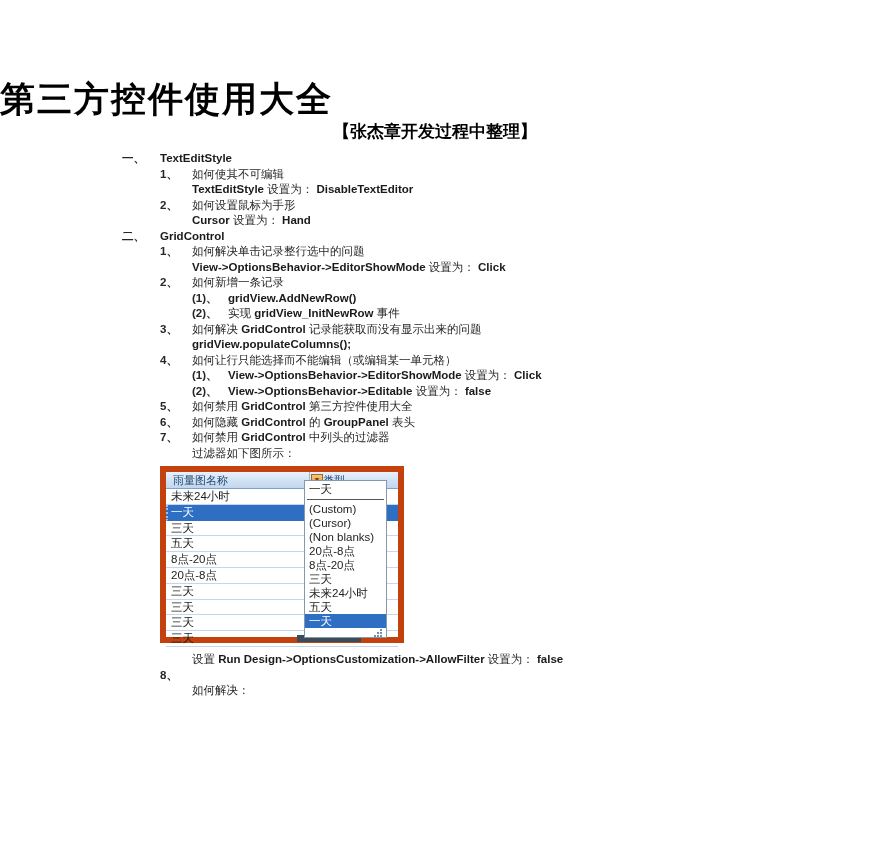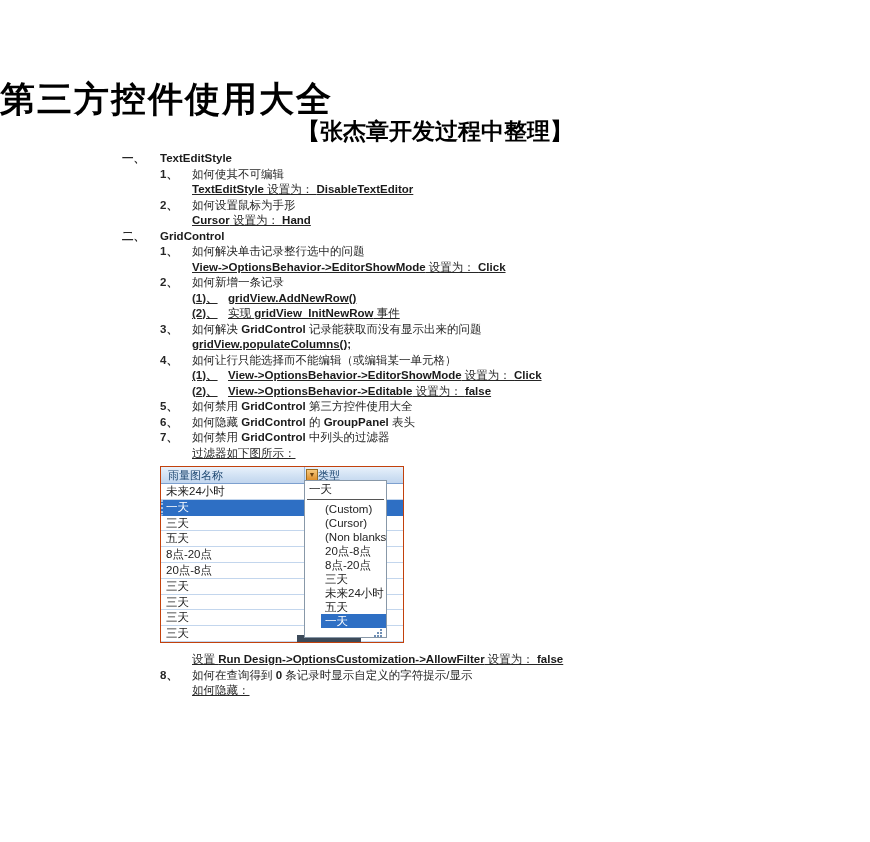--- a/index.html
+++ b/index.html
@@ -10,43 +10,43 @@
 
   .doc-title {
     margin-top:80px; text-align:left;
     font-family:"Liberation Serif","DejaVu Serif",serif;
     font-size:35px; font-weight:bold; line-height:40px; color:#000000;
     letter-spacing:2px;
   }
   .doc-subtitle {
     margin-top:2px; text-align:center;
     font-family:"Liberation Serif","DejaVu Serif",serif;
-    font-size:23px; font-weight:bold; line-height:20px; color:#000;
+    font-size:17px; font-weight:bold; line-height:20px; color:#000;
   }
 
   .outline { margin-top:9px; padding-left:122px; font-size:11.5px; }
   .line { line-height:15.5px; white-space:nowrap; display:flex; }
   .line b { font-weight:bold; color:#1a1a1a; }
   .line .marker { display:inline-block; flex:0 0 auto; }
   .line .marker.b { font-weight:bold; }
   .ind0 { padding-left:0; }
   .ind1 { padding-left:38px; }
-  .ind2 { padding-left:70px;text-decoration:underline; }
+  .ind2 { padding-left:70px; }
   .ind0 .marker { width:38px; }
   .ind1 .marker { width:32px; }
   .ind2 .marker { width:36px; }
 
   
   .figure {
     position:relative; margin:5px 0 9px 38px;
     width:244px; height:177px; background:#fff;
   }
   .grid {
     position:absolute; inset:0;
-    border:1px solid #c2410c; background:#fff;
+    border:6px solid #c2410c; background:#fff;
   }
   .g-header {
     position:relative; height:17px; display:flex; align-items:center;
     background:linear-gradient(#e8f1fb, #cfe0f3 60%, #c2d6ee);
     border-bottom:1px solid #7da0cf;
     color:#1c4670; font-size:11px;
   }
   .g-h-c1 { width:144px; padding-left:7px; border-right:1px solid #9ab8dd; height:100%; line-height:16px; }
   .g-h-c2 { flex:1; display:flex; align-items:center; height:100%; }
   .filter-icon {
@@ -74,21 +74,21 @@
     background:#3c4a59; z-index:5;
   }
 
   .dropdown {
     position:absolute; left:144px; top:14px; width:83px; height:158px;
     background:#ffffff; border:1px solid #8898a8; z-index:10;
     font-size:11.5px; color:#222;
   }
   .dd-current { height:17px; line-height:17px; padding-left:4px; white-space:nowrap; overflow:hidden; }
   .dd-sep { border-top:1px solid #555; margin:1px 2px 2px 2px; }
-  .dd-item { height:14px; line-height:14px; padding-left:4px; white-space:nowrap; overflow:hidden;margin-left:16px; }
+  .dd-item { height:14px; line-height:14px; padding-left:4px; white-space:nowrap; overflow:hidden; }
   .dd-item.sel { background:#2e6fc4; color:#ffffff; }
   .dd-grip { position:relative; height:12px; }
   .grip-dot {
     position:absolute; right:4px; bottom:3px; width:2px; height:2px; background:#6f8fb5;
     box-shadow:-3px 0 #6f8fb5, -6px 0 #6f8fb5, 0 -3px #6f8fb5, -3px -3px #6f8fb5, 0 -6px #6f8fb5;
   }
 </style>
 </head>
 <body>
 
@@ -222,21 +222,20 @@
         </div>
       </div>
     </div>
 
     <div>
         <div class="line ind2">
           <span class="content"><span>设置  </span><b>Run Design-&gt;OptionsCustomization-&gt;AllowFilter</b><span> 设置为： </span><b>false</b></span>
         </div>
         <div class="line ind1">
           <span class="marker b">8、</span>
-          <span class="content"><span>如何在查询得到 </span><b>0</b><span> 条记录时显示自定义的字符提示/显示</span></span>
-        </div>
-        <div class="line ind2">
-          <span class="content"><span>如何隐藏：</span></span>
+        </div>
+        <div class="line ind2">
+          <span class="content"><span>如何解决：</span></span>
         </div>
       </div>
 
   </div>
 </div>
 
 </body></html>

